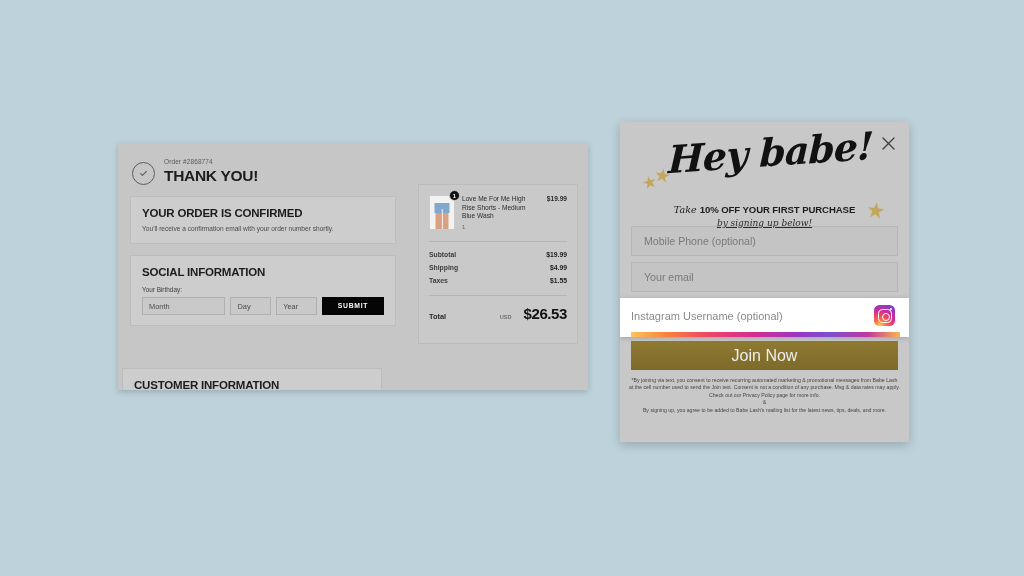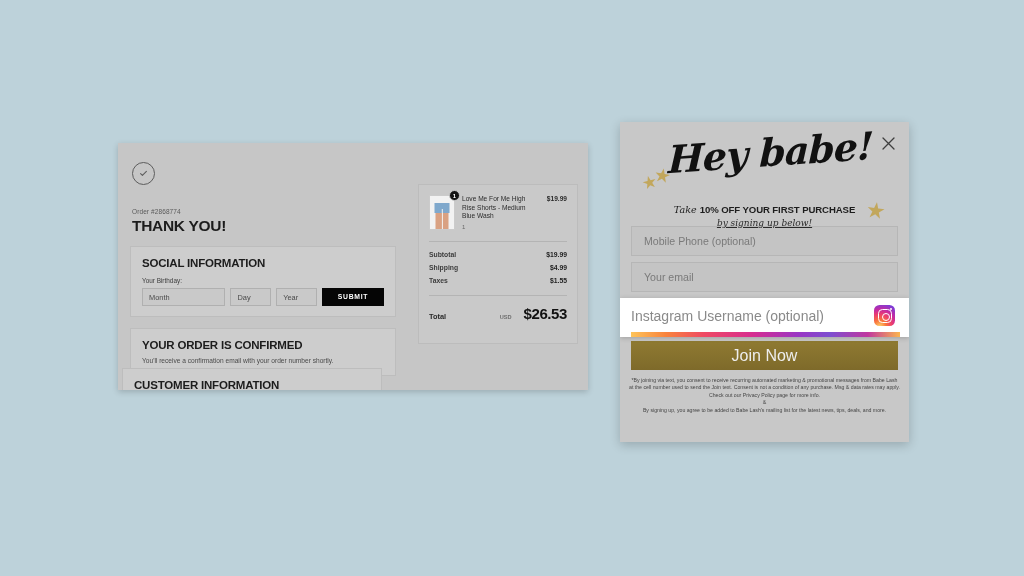--- a/index.html
+++ b/index.html
@@ -18,21 +18,21 @@
     width: 470px; height: 247px;
     background: #c6c6c6;
     box-shadow: 0 2px 6px rgba(0,0,0,0.18);
     overflow: hidden;
   }
   .order-left {
     position: absolute; left: 0; top: 0;
     width: 290px; height: 247px;
     padding: 14px 12px 0 12px;
   }
-  .thankyou-row { display: flex; align-items: flex-start; gap: 22px; padding-left: 2px; flex-direction: column; }
+  .thankyou-row { display: flex; align-items: flex-start; gap: 9px; padding-left: 2px; }
   .check-circle {
     width: 23px; height: 23px; border-radius: 50%;
     border: 1.4px solid #5d5d5d;
     display: flex; align-items: center; justify-content: center;
     flex: 0 0 auto; margin-top: 5px;
   }
   .check-circle svg { display: block; }
   .order-num { font-size: 6.5px; color: #5a5a5a; letter-spacing: .1px; line-height: 9px; }
   .thankyou-title {
     font-size: 15.5px; font-weight: bold; color: #1c1c1c;
@@ -235,21 +235,21 @@
     padding-left: 12px;
   }
   .m-ig-wrap {
     position: relative;
     margin: 0 0 0 0;
     background: #fff;
     padding: 7px 9px 0 11px;
     box-shadow: 0 1px 5px rgba(0,0,0,0.2);
   }
   .m-ig-inner { position: relative; height: 22px; }
-  .m-ig-ph { font-size: 14px; color: #8a8a8a; line-height: 22px; }
+  .m-ig-ph { font-size: 11px; color: #8a8a8a; line-height: 22px; }
   .m-ig-badge {
     position: absolute; right: 5px; top: 0px;
     width: 21px; height: 21px; border-radius: 5.5px;
     background: radial-gradient(circle at 28% 102%, #fdd36a 0%, #f9743b 24%, #ec3f6d 46%, #c72aa0 64%, #7d3bd6 88%);
     display: flex; align-items: center; justify-content: center;
     box-shadow: 0 0 0 1.6px #fff;
   }
   .m-ig-badge .ig-sq {
     width: 14px; height: 14px; border: 1.8px solid #fff; border-radius: 4.4px; position: relative;
   }
@@ -292,36 +292,36 @@
       <div class="thankyou-row">
         <div class="check-circle">
           <svg width="11" height="11" viewBox="0 0 11 11">
             <path d="M2.6 5.6 L4.4 7.4 L8.4 3.4" fill="none" stroke="#5d5d5d" stroke-width="1.1" stroke-linecap="round" stroke-linejoin="round"></path>
           </svg>
         </div>
         <div>
           <div class="order-num">Order #2868774</div>
           <div class="thankyou-title">THANK YOU!</div>
         </div>
+      </div>
+
+      <div class="card">
+        <div class="card-title">YOUR ORDER IS CONFIRMED</div>
+        <div class="card-sub">You'll receive a confirmation email with your order number shortly.</div>
       </div>
 
       <div class="card">
         <div class="card-title">SOCIAL INFORMATION</div>
         <div class="birthday-label">Your Birthday:</div>
         <div class="birthday-row">
           <div class="bfield month">Month</div>
           <div class="bfield day">Day</div>
           <div class="bfield year">Year</div>
           <div class="btn-submit">SUBMIT</div>
         </div>
-      </div>
-
-      <div class="card">
-        <div class="card-title">YOUR ORDER IS CONFIRMED</div>
-        <div class="card-sub">You'll receive a confirmation email with your order number shortly.</div>
       </div>
 
       <div class="customer-wrap">
         <div class="card customer">
           <div class="card-title">CUSTOMER INFORMATION</div>
         </div>
       </div>
 
 
     </div>

